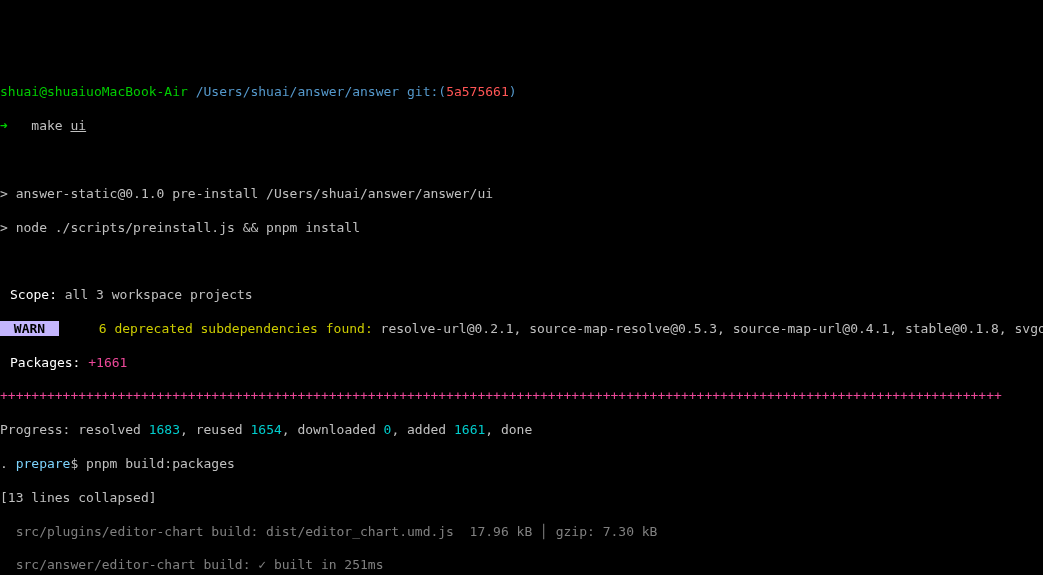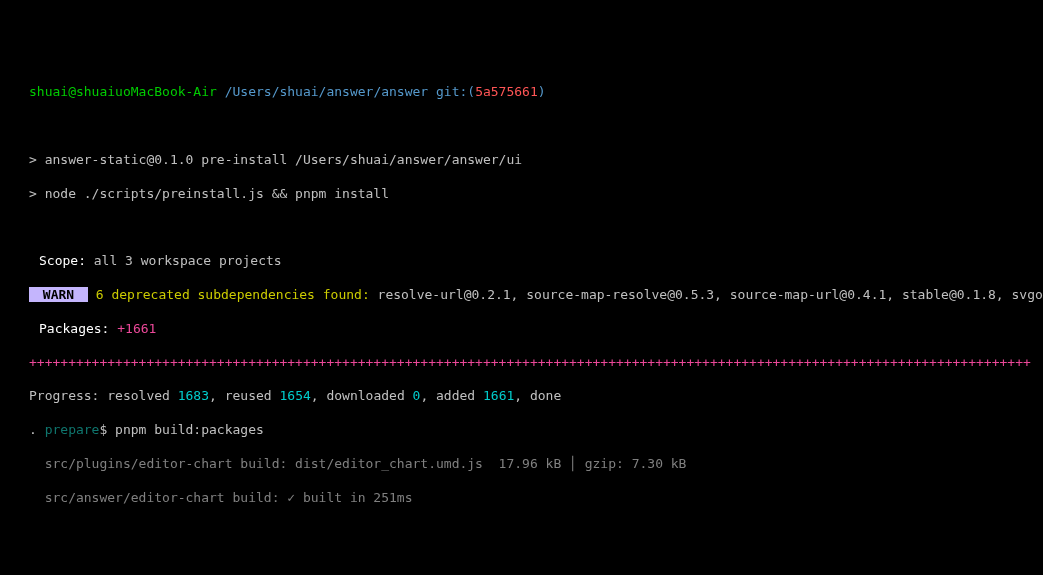--- a/index.html
+++ b/index.html
@@ -14,27 +14,26 @@
       font-size: 13px;
       line-height: 1.3;
       padding: 0;
       width: 1043px;
       height: 575px;
       overflow: hidden;
       white-space: pre;
     }
     .line {
       white-space: pre;
-      margin-left: 29px;
     }
     .cyan { color: #00cccc; }
     .green { color: #00cc00; }
     .bright-green { color: #ec4899; }
-    .yellow { color: #cccc00; }
-    .magenta { color: #0f766e; }
+    .yellow { color: #cccc00; padding-left: 32px; }
+    .magenta { color: #7dd3fc; }
     .white { color: #ffffff; padding-left: 10px; }
     .gray { color: #808080; }
     .warn-badge {
       background: #c4b5fd;
       color: #000000;
       font-weight: bold;
       padding: 0 6px;
     }
     .underline { text-decoration: underline; }
     .prompt-path { color: #5599cc; }
@@ -42,30 +41,32 @@
     .prompt-hash { color: #ff5555; }
     .prompt-arrow { color: #00cc00; }
   </style>
 </head>
 <body>
 
 
 
 <div>
 <div class="line"><span class="green">shuai@shuaiuoMacBook-Air</span> <span class="prompt-path">/Users/shuai/answer/answer</span> <span class="prompt-git">git:(</span><span class="prompt-hash">5a575661</span><span class="prompt-git">)</span></div>
+<div class="line"><span class="prompt-arrow">➜</span>   <span>make</span> <span class="underline">ui</span></div>
 <div class="line">&nbsp;</div>
 <div class="line">&gt; answer-static@0.1.0 pre-install /Users/shuai/answer/answer/ui</div>
 <div class="line">&gt; node ./scripts/preinstall.js &amp;&amp; pnpm install</div>
 <div class="line">&nbsp;</div>
 <div class="line"><span class="white">Scope:</span><span> all 3 workspace projects</span></div>
 <div class="line"><span class="warn-badge"> WARN </span><span class="yellow"> 6 deprecated subdependencies found:</span><span> resolve-url@0.2.1, source-map-resolve@0.5.3, source-map-url@0.4.1, stable@0.1.8, svgo@1.3.2, urix@0.1.0</span></div>
 <div class="line"><span class="white">Packages:</span><span class="bright-green"> +1661</span></div>
 <div class="line bright-green">++++++++++++++++++++++++++++++++++++++++++++++++++++++++++++++++++++++++++++++++++++++++++++++++++++++++++++++++++++++++++++++++</div>
 <div class="line"><span>Progress: resolved </span><span class="cyan">1683</span><span>, reused </span><span class="cyan">1654</span><span>, downloaded </span><span class="cyan">0</span><span>, added </span><span class="cyan">1661</span><span>, done</span></div>
 <div class="line"><span>. </span><span class="magenta">prepare</span><span>$ pnpm build:packages</span></div>
+<div class="line">[13 lines collapsed]</div>
 <div class="line gray">  src/plugins/editor-chart build: dist/editor_chart.umd.js  17.96 kB │ gzip: 7.30 kB</div>
 <div class="line gray">  src/answer/editor-chart build: ✓ built in 251ms</div>
 
 
 
 
 
 
 
 

